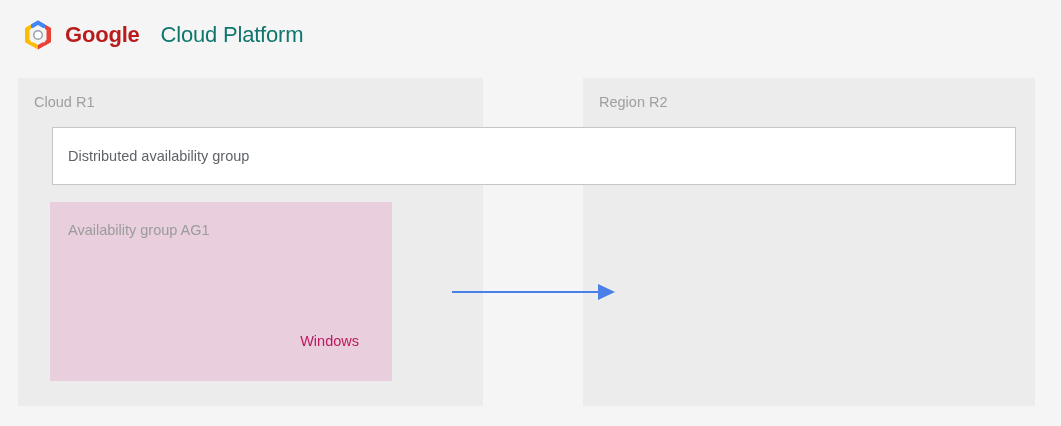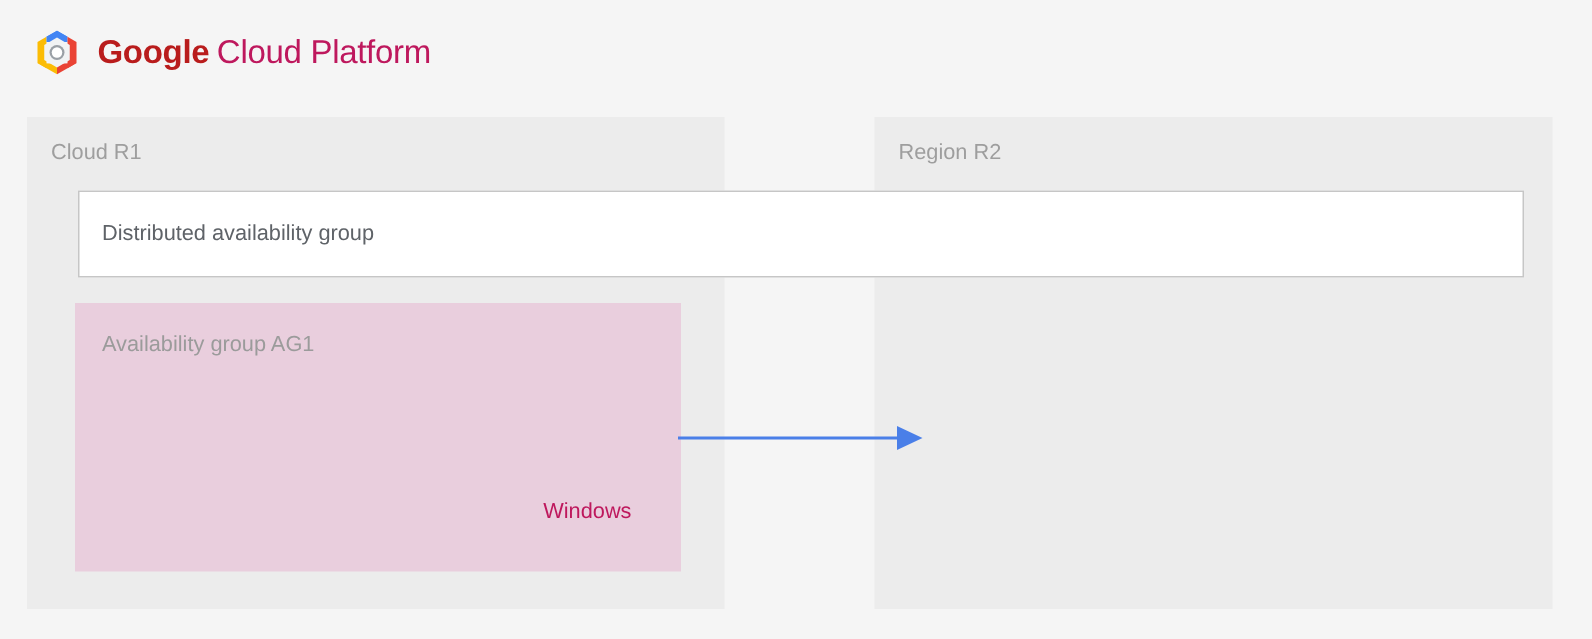--- a/index.html
+++ b/index.html
@@ -49,23 +49,23 @@
     font-size: 22px;
     letter-spacing: -0.2px;
     white-space: nowrap;
     line-height: 1;
   }
   .logo-text .word-google {
     color: #b91c1c;
     font-weight: bold;
   }
   .logo-text .word-cloud-platform {
-    color: #be185d;
+    color: #0f766e;
     font-weight: normal;
-    margin-left: 5px;
+    margin-left: 21px;
     text-align: right;
   }
 
   
   .region-panel {
     position: absolute;
     background: #ececec;
   }
   #region-r1 {
     left: 18px;
@@ -110,21 +110,21 @@
   }
 
   
   .ag-box {
     position: absolute;
     background: #e9cedd;
   }
   #ag-box-1 {
     left: 50px;
     top: 202px;
-    width: 404px;
+    width: 342px;
     height: 179px;
   }
   #ag-box-2 {
     left: 612px;
     top: 202px;
     width: 392px;
     height: 179px;
   }
   .ag-title {
     position: absolute;

